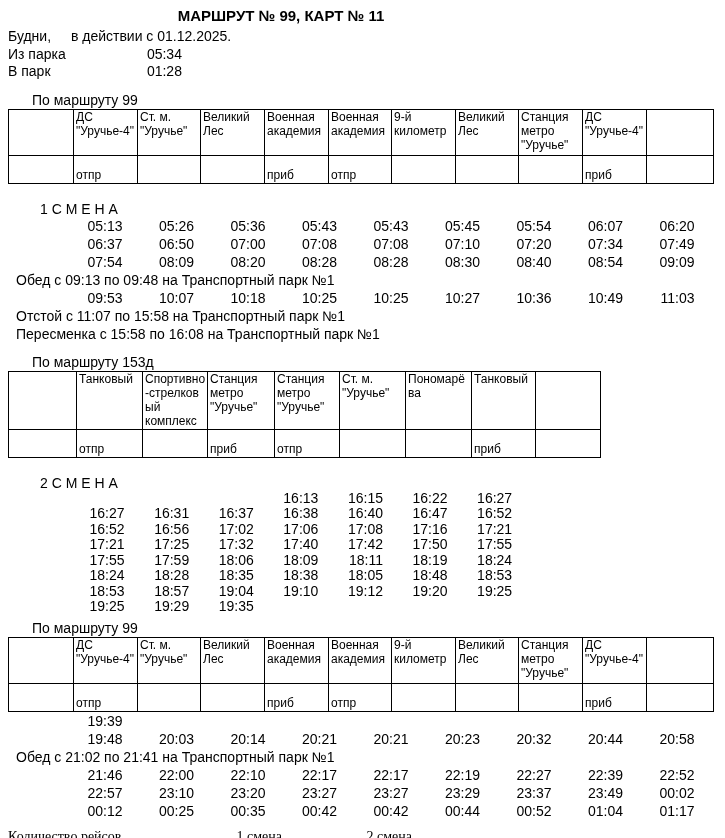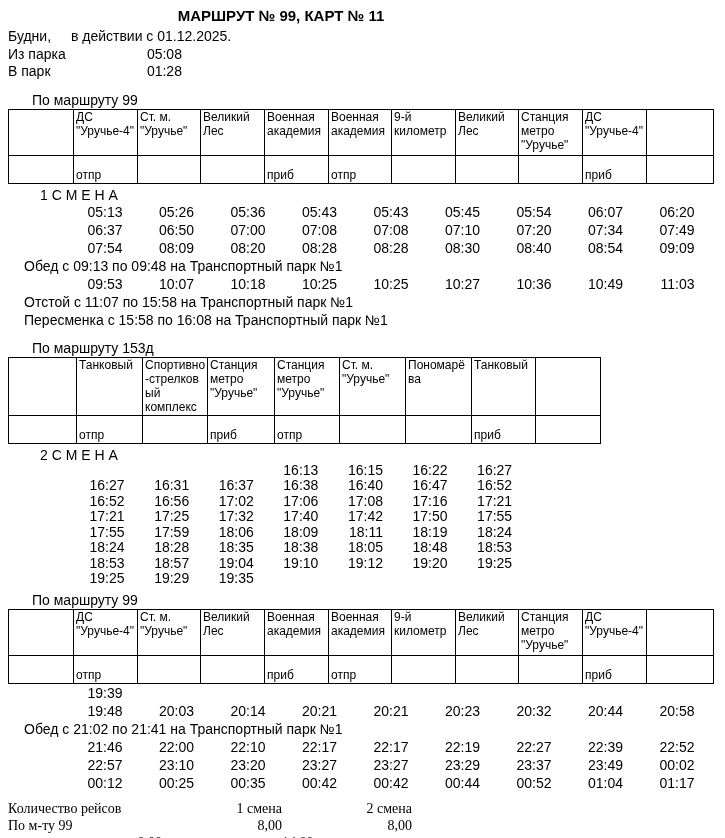--- a/index.html
+++ b/index.html
@@ -14,47 +14,47 @@
 
   .route-label{margin:12px 0 1px 32px;line-height:15px;}
   .route-label.mt{margin-top:6px;}
 
   table.sched{border-collapse:collapse;margin-left:8px;table-layout:fixed;}
   table.sched td{border:1px solid #000;font-size:12px;line-height:14px;
        padding:0 1px 1px 2px;vertical-align:top;overflow-wrap:anywhere;word-break:break-word;}
   tr.stops-row td{height:44px;}
   tr.marks-row td{height:26px;vertical-align:bottom;}
 
-  .shift-label{margin:3px 0 0 40px;line-height:16px;}
+  .shift-label{margin:17px 0 0 40px;line-height:16px;}
 
   .trow9{display:grid;grid-template-columns:repeat(9,71.5px);margin-left:51px;line-height:18px;}
   .trow7{display:grid;grid-template-columns:repeat(7,64.6px);margin-left:60px;line-height:15.5px;}
   .trow9 div,.trow7 div{text-align:right;}
 
-  .note{margin-left:24px;line-height:18px;}
+  .note{margin-left:16px;line-height:18px;}
 
   .summary{margin-top:8px;}
   .sumrow{display:grid;grid-template-columns:162px 120px 10px 120px;line-height:17px;font-family:Liberation Serif, serif;}
   .sumrow .lbl{padding-left:8px;}
   .sumrow .lbl.ind{padding-left:8px;}
   .sumrow .val{text-align:right;}
 </style>
 </head>
 <body>
 
 <div class="title">МАРШРУТ № 99, КАРТ № 11</div>
 
 <div class="info">
   <div>
     <span class="w1">Будни,</span>
     <span>в действии с 01.12.2025.</span>
   </div>
   <div>
     <span class="w2">Из парка</span>
-    <span>05:08</span>
+    <span>05:34</span>
   </div>
   <div>
     <span class="w2">В парк</span>
     <span>01:28</span>
   </div>
 </div>
 
 <div class="route-label">По маршруту 99</div>
 
 <table class="sched">

